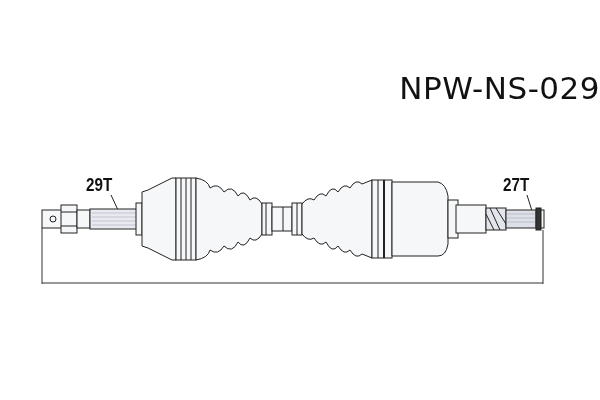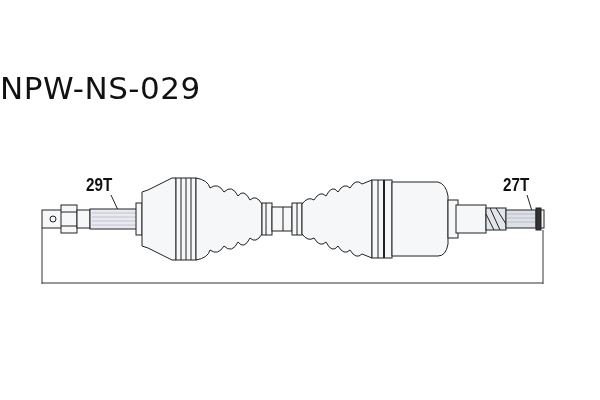--- a/index.html
+++ b/index.html
@@ -1,18 +1,18 @@
 <!DOCTYPE html>
 <html><head>
   <meta charset="utf-8">
   <style>
     html, body { margin: 0; padding: 0; background: #ffffff; }
     body { width: 600px; height: 400px; position: relative; overflow: hidden; }
     .title {
-      position: absolute; left: 0; top: 70px; width: 600px; text-align: left;
+      position: absolute; left: 0; top: 70px; width: 600px; text-align: right;
       font-family: "DejaVu Sans", sans-serif; font-size: 31px; color: #111111;
       letter-spacing: 0.5px;
     }
     .lbl {
       position: absolute; font-family: "Liberation Sans", sans-serif;
       font-weight: bold; font-size: 19px; color: #111; transform: scaleX(0.8);
       transform-origin: left top;
     }
     svg { position: absolute; left: 0; top: 0; }
   </style>

